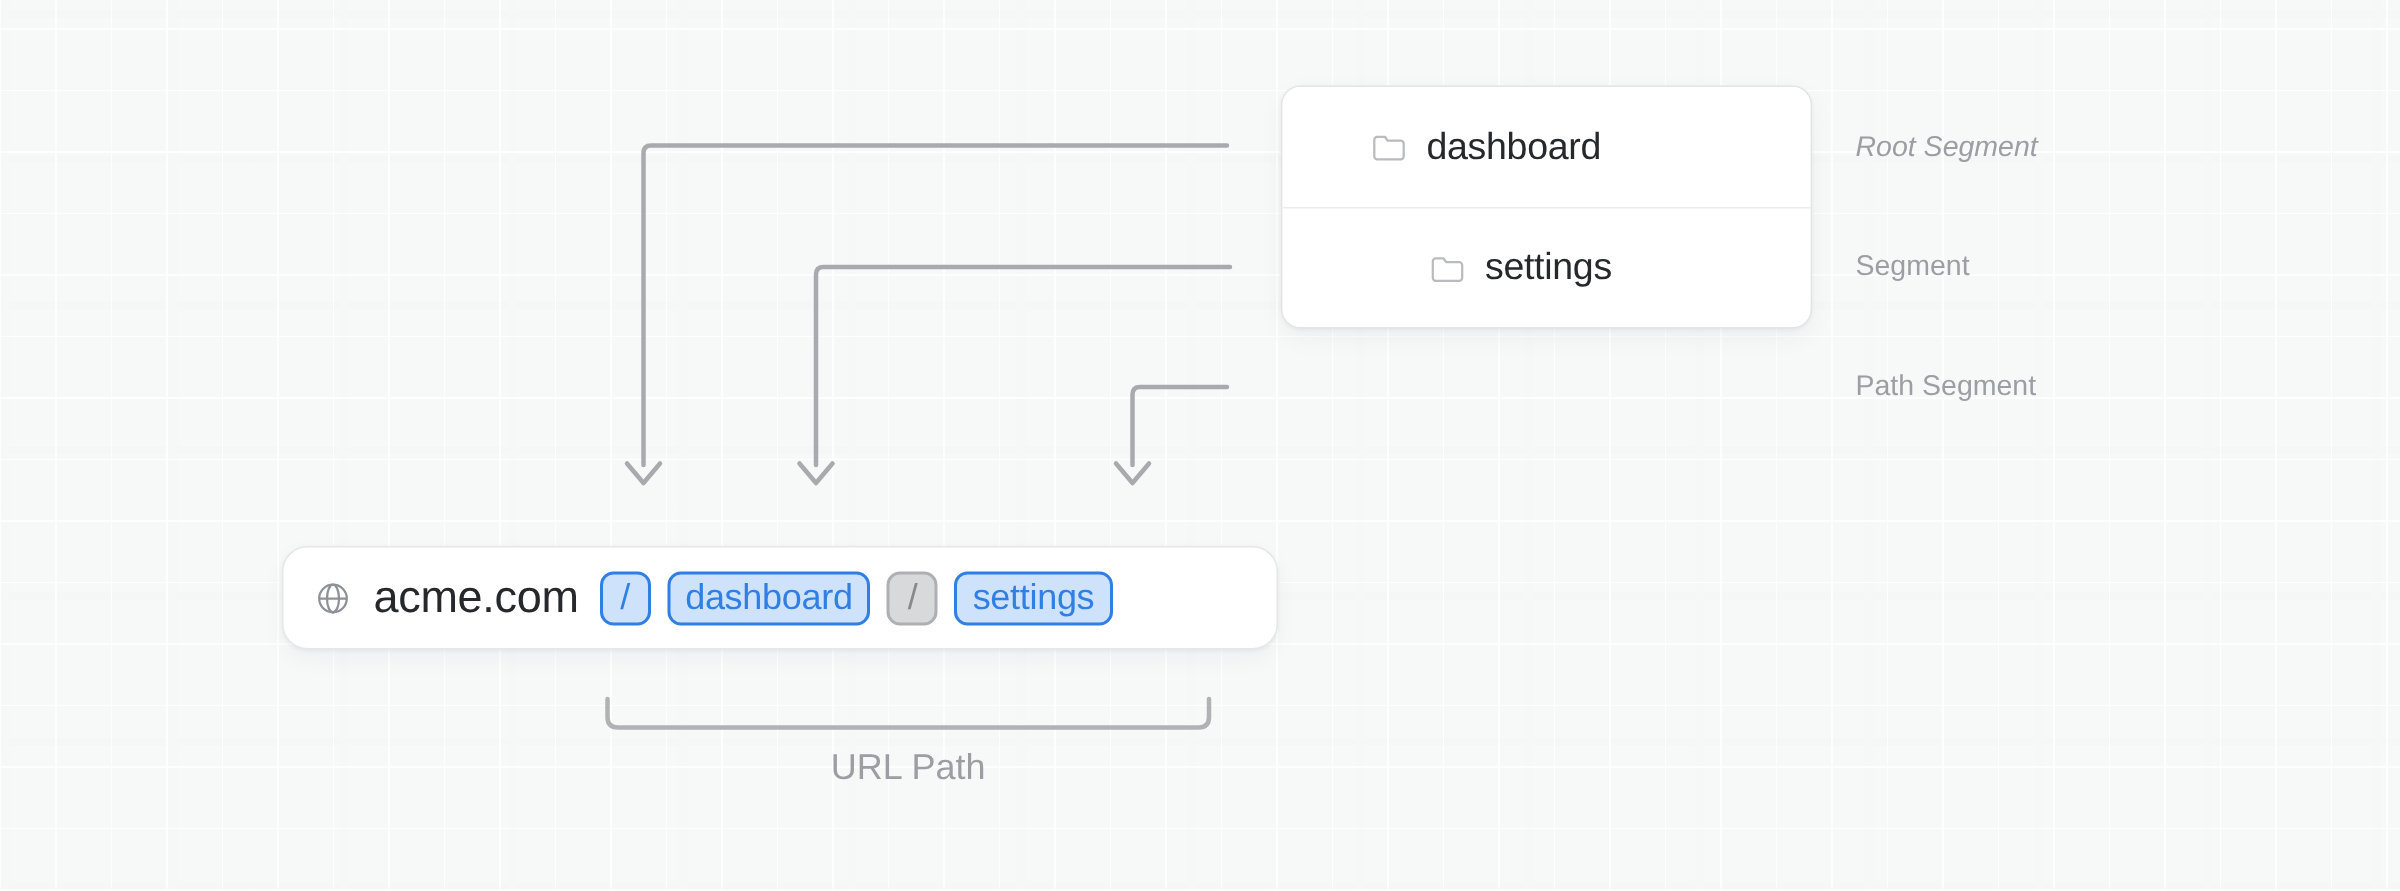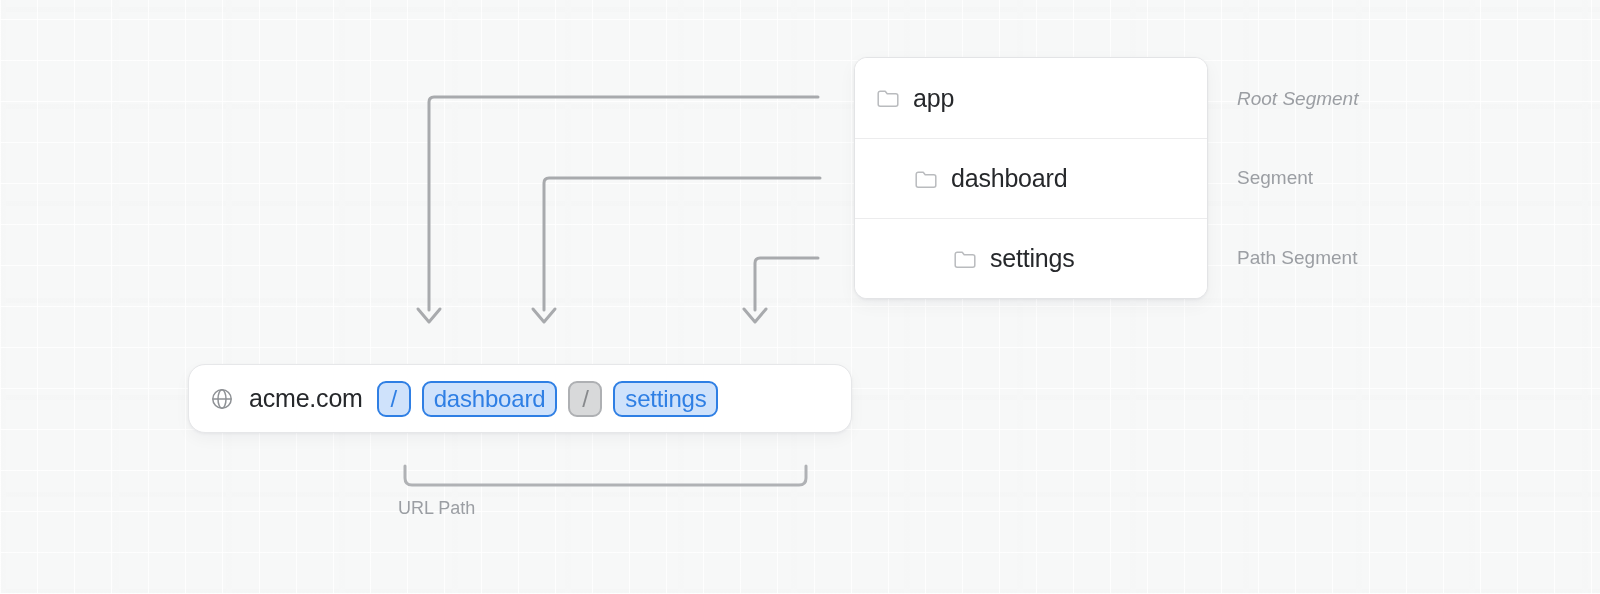--- a/index.html
+++ b/index.html
@@ -107,21 +107,21 @@
     padding-left: 21px;
     z-index: 3;
   }
   #globe-icon {
     width: 24px;
     height: 24px;
     margin-right: 15px;
     flex: 0 0 auto;
   }
   #host-label {
-    font-size: 25px;
+    font-size: 30px;
     color: #26282b;
     letter-spacing: -0.2px;
     margin-right: 14px;
     white-space: nowrap;
   }
   .seg-pill {
     display: inline-flex;
     align-items: center;
     justify-content: center;
     box-sizing: border-box;
@@ -150,21 +150,22 @@
     top: 462px;
     width: 415px;
     height: 28px;
     z-index: 3;
   }
   #url-path-label {
     position: absolute;
     left: 398px;
     top: 498px;
     width: 415px;
-    font-size: 18px;
+    text-align: center;
+    font-size: 24px;
     color: #9b9ea3;
     z-index: 3;
   }
 </style>
 </head>
 <body>
 
 <div id="bg-texture"></div>
 
 <svg id="connectors" viewBox="0 0 1600 594" width="1600" height="594" xmlns="http://www.w3.org/2000/svg">
@@ -175,26 +176,20 @@
   </g>
   <g fill="none" stroke="#a8aaad" stroke-width="3" stroke-linecap="round" stroke-linejoin="round">
     <path d="M 418 309 L 429 322 L 440 309"></path>
     <path d="M 533 309 L 544 322 L 555 309"></path>
     <path d="M 744 309 L 755 322 L 766 309"></path>
   </g>
 </svg>
 
 <div id="tree-card">
 
-  <div class="tree-row depth-0">
-    <svg class="folder-icon" viewBox="0 0 22 20" xmlns="http://www.w3.org/2000/svg">
-      <path d="M1.2 5.2 A2 2 0 0 1 3.2 3.2 L8.2 3.2 L10.2 5.8 L18.8 5.8 A2 2 0 0 1 20.8 7.8 L20.8 16.2 A2 2 0 0 1 18.8 18.2 L3.2 18.2 A2 2 0 0 1 1.2 16.2 Z" fill="none" stroke="#b9bbbe" stroke-width="1.5" stroke-linejoin="round"></path>
-    </svg>
-    <span class="tree-label">app</span>
-  </div>
 
   <div class="tree-row depth-1">
     <svg class="folder-icon" viewBox="0 0 22 20" xmlns="http://www.w3.org/2000/svg">
       <path d="M1.2 5.2 A2 2 0 0 1 3.2 3.2 L8.2 3.2 L10.2 5.8 L18.8 5.8 A2 2 0 0 1 20.8 7.8 L20.8 16.2 A2 2 0 0 1 18.8 18.2 L3.2 18.2 A2 2 0 0 1 1.2 16.2 Z" fill="none" stroke="#b9bbbe" stroke-width="1.5" stroke-linejoin="round"></path>
     </svg>
     <span class="tree-label">dashboard</span>
   </div>
 
   <div class="tree-row depth-2">
     <svg class="folder-icon" viewBox="0 0 22 20" xmlns="http://www.w3.org/2000/svg">

